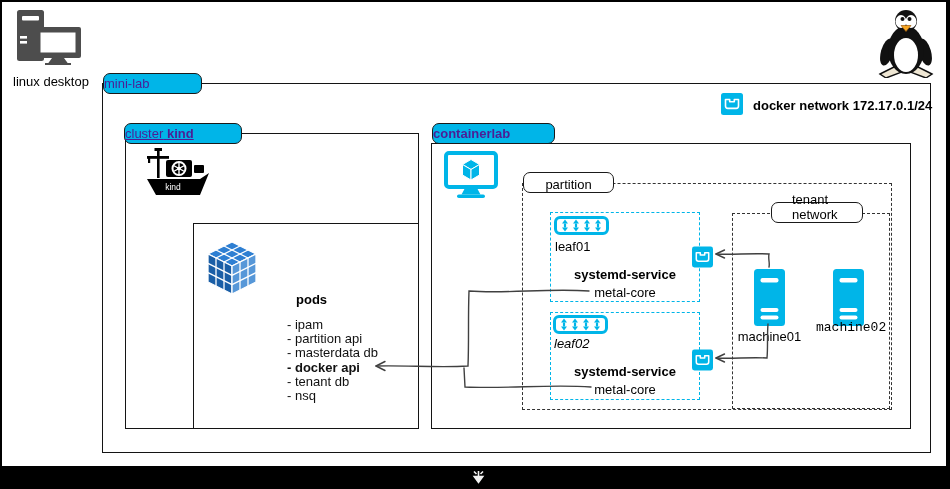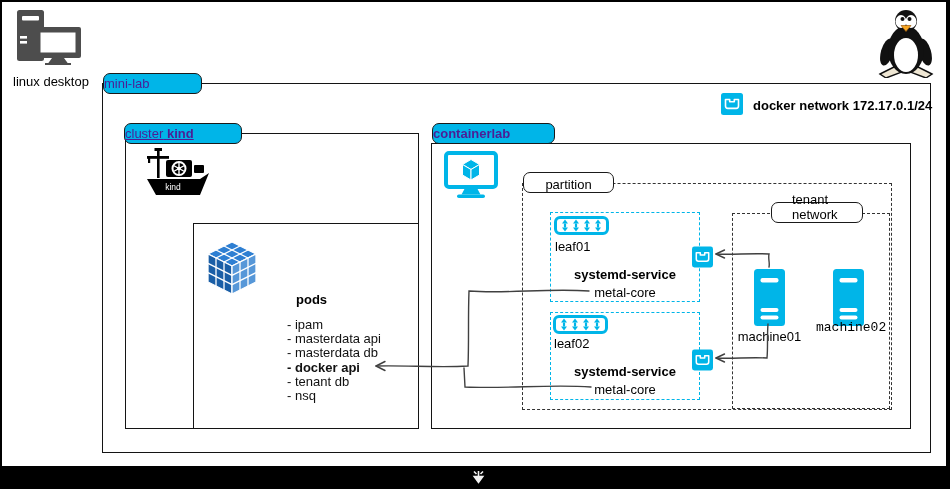--- a/index.html
+++ b/index.html
@@ -127,21 +127,21 @@
           <line x1="50" y1="31.7" x2="26" y2="43.7"></line>
         <line x1="42" y1="17" x2="42" y2="45"></line>
           <line x1="34" y1="21" x2="34" y2="49"></line>
       </g>
     </svg>
   </div>
 
   <div class="lbl bold" style="left:294px;top:290px;">pods</div>
   <div id="pods-list" class="abs" style="left:285px;top:316px;">
     <div>- ipam</div>
-    <div>- masterdata api</div>
+    <div>- partition api</div>
     <div>- masterdata db</div>
     <div class="bold">- docker api</div>
     <div>- tenant db</div>
     <div>- nsq</div>
   </div>
 
   <div class="cbox" style="left:429px;top:141px;width:480px;height:286px;"></div>
   <div class="tab bold" style="left:430px;top:121px;width:123px;height:21px;">
     <span>containerlab</span>
   </div>
@@ -210,21 +210,21 @@
           <polygon points="19,11.5 25,11.5 22,15.5"></polygon>
         <polygon points="33,3.5 30,7.5 36,7.5"></polygon>
           <rect x="31.9" y="7.5" width="2.2" height="4"></rect>
           <polygon points="30,11.5 36,11.5 33,15.5"></polygon>
         <polygon points="44,3.5 41,7.5 47,7.5"></polygon>
           <rect x="42.9" y="7.5" width="2.2" height="4"></rect>
           <polygon points="41,11.5 47,11.5 44,15.5"></polygon>
       </g>
     </svg>
   </div>
-  <div class="lbl" style="left:552px;top:334px;">leaf02</div>
+  <div class="lbl" style="left:552px;top:334px;font-style:italic;">leaf02</div>
   <div class="lbl bold center" style="left:548px;top:362px;width:150px;">systemd-service</div>
   <div class="lbl center" style="left:548px;top:380px;width:150px;">metal-core</div>
   <div class="abs" style="left:690px;top:347px;width:21px;height:22px;z-index:6;">
     <svg width="21" height="22" viewBox="0 0 22 22">
       <rect x="0" y="0" width="22" height="22" rx="2.5" fill="#00b5e8"></rect>
       <path d="M4.5,6.5 h4.2 v2.3 h4.6 v-2.3 h4.2 v6.6 a2.3,2.3 0 0 1 -2.3,2.3 h-8.4 a2.3,2.3 0 0 1 -2.3,-2.3 z" fill="none" stroke="#fff" stroke-width="1.6" stroke-linejoin="round"></path>
     </svg>
   </div>
 
   <div class="abs" style="left:752px;top:267px;width:31px;height:57px;">

